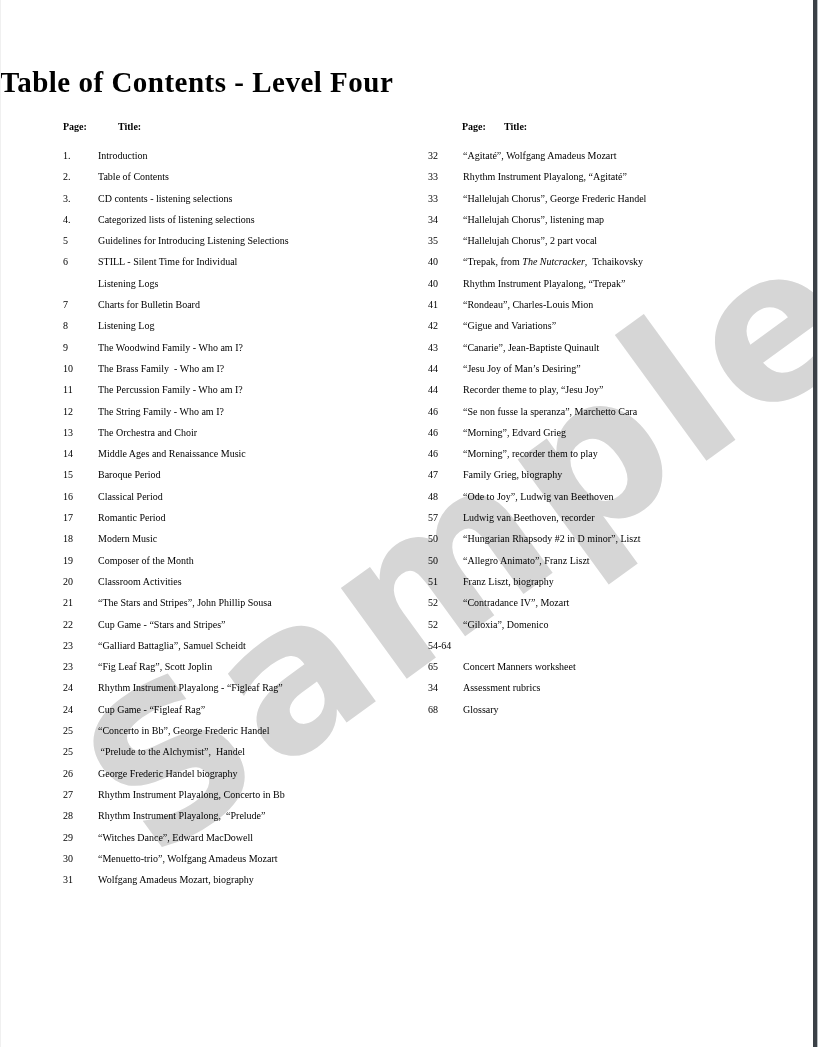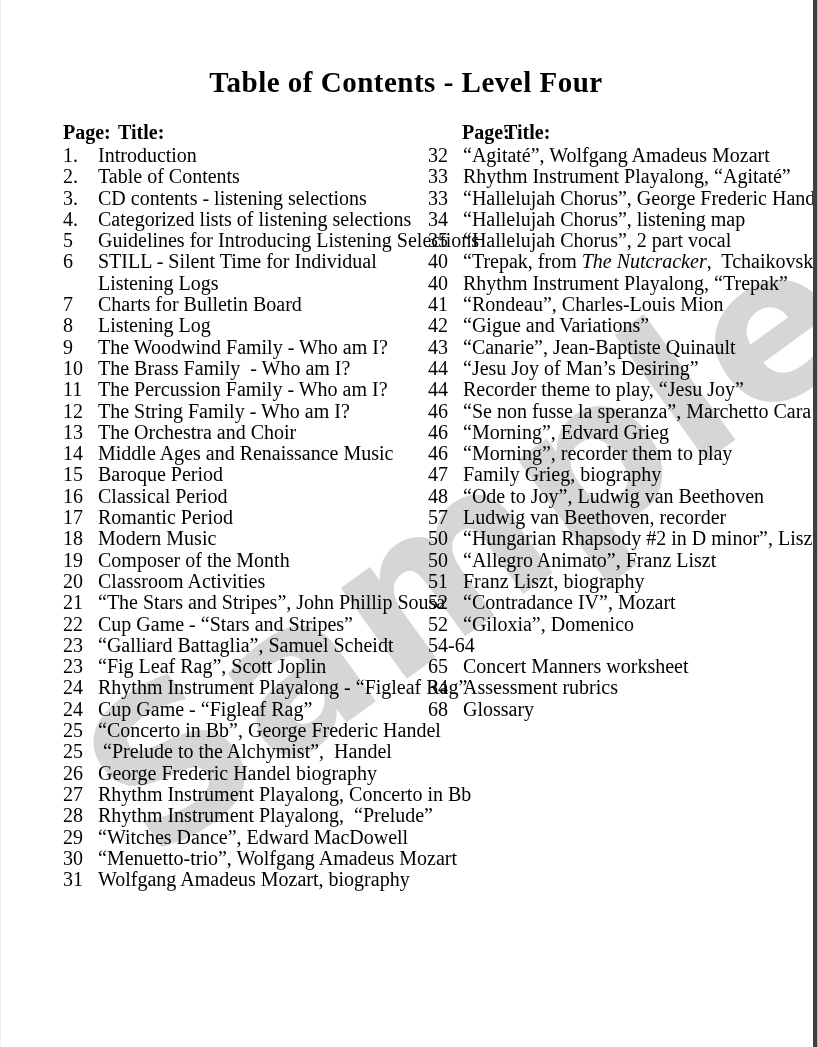--- a/index.html
+++ b/index.html
@@ -30,28 +30,28 @@
     font-weight: bold;
     font-size: 205px;
     letter-spacing: 5px;
     color: #d6d6d6;
     white-space: nowrap;
     z-index: 0;
     user-select: none;
   }
   .doc-title {
     position: absolute; top: 47px; left: 0; width: 812px;
-    text-align: center;
+    text-align: left;
     font-size: 29px; font-weight: bold;
     letter-spacing: 0.5px;
     z-index: 2;
   }
   .toc-col {
     position: absolute; top: 121px;
-    font-size: 20px;
+    font-size: 10px;
     z-index: 2;
   }
   .toc-col-left  { left: 63px;  width: 350px; }
   .toc-col-right { left: 428px; width: 375px; }
   .col-header { display: flex; font-weight: bold; height: 24px; white-space: pre; }
   .toc-col-left  .col-header .ph { width: 55px; }
   .toc-col-right .col-header { margin-left: 34px; }
   .toc-col-right .col-header .ph { width: 42px; }
   .toc-row { display: flex; line-height: 21.3px; }
   .page-num {

